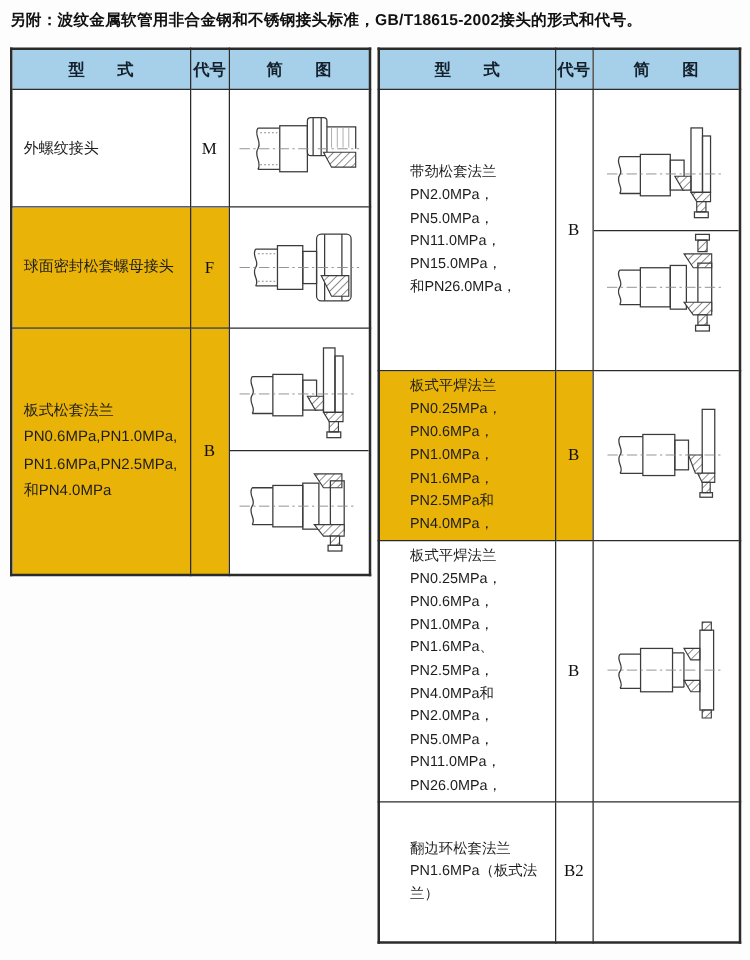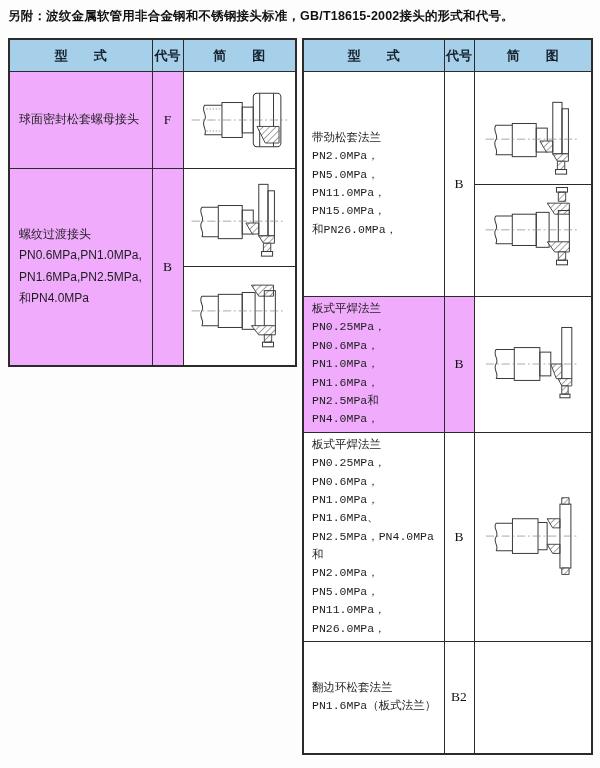--- a/index.html
+++ b/index.html
@@ -4,23 +4,23 @@
 <style>
   html,body{margin:0;padding:0;}
   body{width:600px;height:768px;background:#fdfdfd;font-family:"Liberation Sans","DejaVu Sans",sans-serif;}
   .page{position:relative;width:600px;height:768px;overflow:hidden;background:#fdfdfd;border-radius:10px;}
   .title{position:absolute;left:8px;top:8px;font-size:12.5px;font-weight:bold;color:#111;letter-spacing:.2px;white-space:nowrap;}
   .tables{position:absolute;left:8px;top:38px;display:flex;gap:5px;align-items:flex-start;}
   table{border-collapse:collapse;table-layout:fixed;border:2px solid #2b2b2b;background:#fff;}
   td,th{border:1px solid #2b2b2b;padding:0;overflow:hidden;}
   th{background:#a6cfe9;height:31px;font-size:13px;font-weight:bold;color:#14212c;text-align:center;}
   .type{font-size:12px;color:#1d1d1d;padding:3px 4px 3px 9px;line-height:1.8;white-space:pre-line;vertical-align:middle;background:#fff;}
-  .rt .type{font-size:11.5px;line-height:1.6;padding-left:8px;font-family:Liberation Mono, monospace;}
+  .rt .type{font-size:11.5px;line-height:1.6;padding-left:24px;}
   .code{text-align:center;vertical-align:middle;font-family:"Liberation Serif","DejaVu Serif",serif;font-size:13.5px;color:#101010;background:#fff;}
-  tr.alt .type,tr.alt .code{background:#f0abfc;}
+  tr.alt .type,tr.alt .code{background:#eab308;}
   .diag{background:#fff;vertical-align:middle;}
   .dwrap{display:flex;align-items:center;justify-content:center;height:100%;}
   .split{display:flex;flex-direction:column;height:100%;}
   .split .half{flex:1;display:flex;align-items:center;justify-content:center;min-height:0;}
   .split .half + .half{border-top:1px solid #2b2b2b;}
   
   .lt .r0{height:94px}.lt .r1{height:97px}.lt .r2{height:102px}.lt .r3{height:98px}.lt .r4{height:100px}.lt .r5{height:197px}
   .rt .r0{height:225px}.rt .r1{height:119px}.rt .r2{height:119px}.rt .r3{height:113px}.rt .r4{height:112px}
   svg.dg{display:block;width:104px;height:84px;max-height:96%;}
   .half svg.dg{height:86px;max-height:94%;}
@@ -55,40 +55,59 @@
           <col style="width:113px">
         </colgroup>
       <thead>
         <tr>
           <th>型　　式</th>
           <th>代号</th>
           <th>简　　图</th>
         </tr>
       </thead>
       <tbody>
+        <tr class="r0">
+          <td class="type">外螺纹接头</td>
+          <td class="code">M</td>
+          <td class="diag">
+              <div class="dwrap">
+            <svg class="dg" viewBox="0 0 113 90">
+              <path class="ln" d="M21,27 H40 M21,63 H40 M21,27 C17,33 25,39 21,45 C17,51 25,57 21,63"></path>
+              <path class="dt" d="M23,31 H38 M23,59 H38"></path>
+              <rect class="ln" x="40" y="25" width="24" height="40"></rect>
+              <rect class="ln" x="64" y="18" width="17" height="33" rx="3"></rect>
+              <path class="ln" d="M69,18 V51 M76,18 V51"></path>
+              <path class="ln" d="M81,26 H106 V45"></path>
+              <path class="th" d="M85,27 V44 M90,27 V44 M95,27 V44 M100,27 V44"></path>
+              <path class="ht" d="M78,48 H106 V61 H85 Z"></path>
+              <path class="cl" d="M5,45 H109"></path>
+            </svg>
+          </div>
+            </td>
+        </tr>
         <tr class="r1 alt">
           <td class="type">球面密封松套螺母接头</td>
           <td class="code">F</td>
           <td class="diag">
               <div class="dwrap">
             <svg class="dg" viewBox="0 0 113 90">
               <path class="ln" d="M19,29 H38 M19,61 H38 M19,29 C15,35 23,40 19,45 C15,51 23,56 19,61"></path>
               <path class="dt" d="M21,33 H36 M21,57 H36"></path>
               <rect class="ln" x="38" y="26" width="22" height="38"></rect>
               <rect class="ln" x="60" y="31" width="12" height="28"></rect>
               <rect class="ln" x="72" y="16" width="30" height="58" rx="4"></rect>
               <path class="ln" d="M79,16 V74 M94,16 V74"></path>
               <path class="ht" d="M76,52 H100 V70 H85 Z"></path>
               <path class="cl" d="M5,45 H109"></path>
             </svg>
           </div>
             </td>
         </tr>
         <tr class="r5 alt">
-          <td class="type">螺纹过渡接头
+          <td class="type">板式松套法兰
 PN0.6MPa,PN1.0MPa,
 PN1.6MPa,PN2.5MPa,
 和PN4.0MPa</td>
           <td class="code">B</td>
           <td class="diag">
               <div class="split">
             <div class="half">
               <svg class="dg" viewBox="0 0 113 92">
                 <path class="ln" d="M16,29 H34 M16,61 H34 M16,29 C12,35 20,40 16,45 C12,51 20,56 16,61"></path>
                 <rect class="ln" x="34" y="27" width="26" height="36"></rect>

